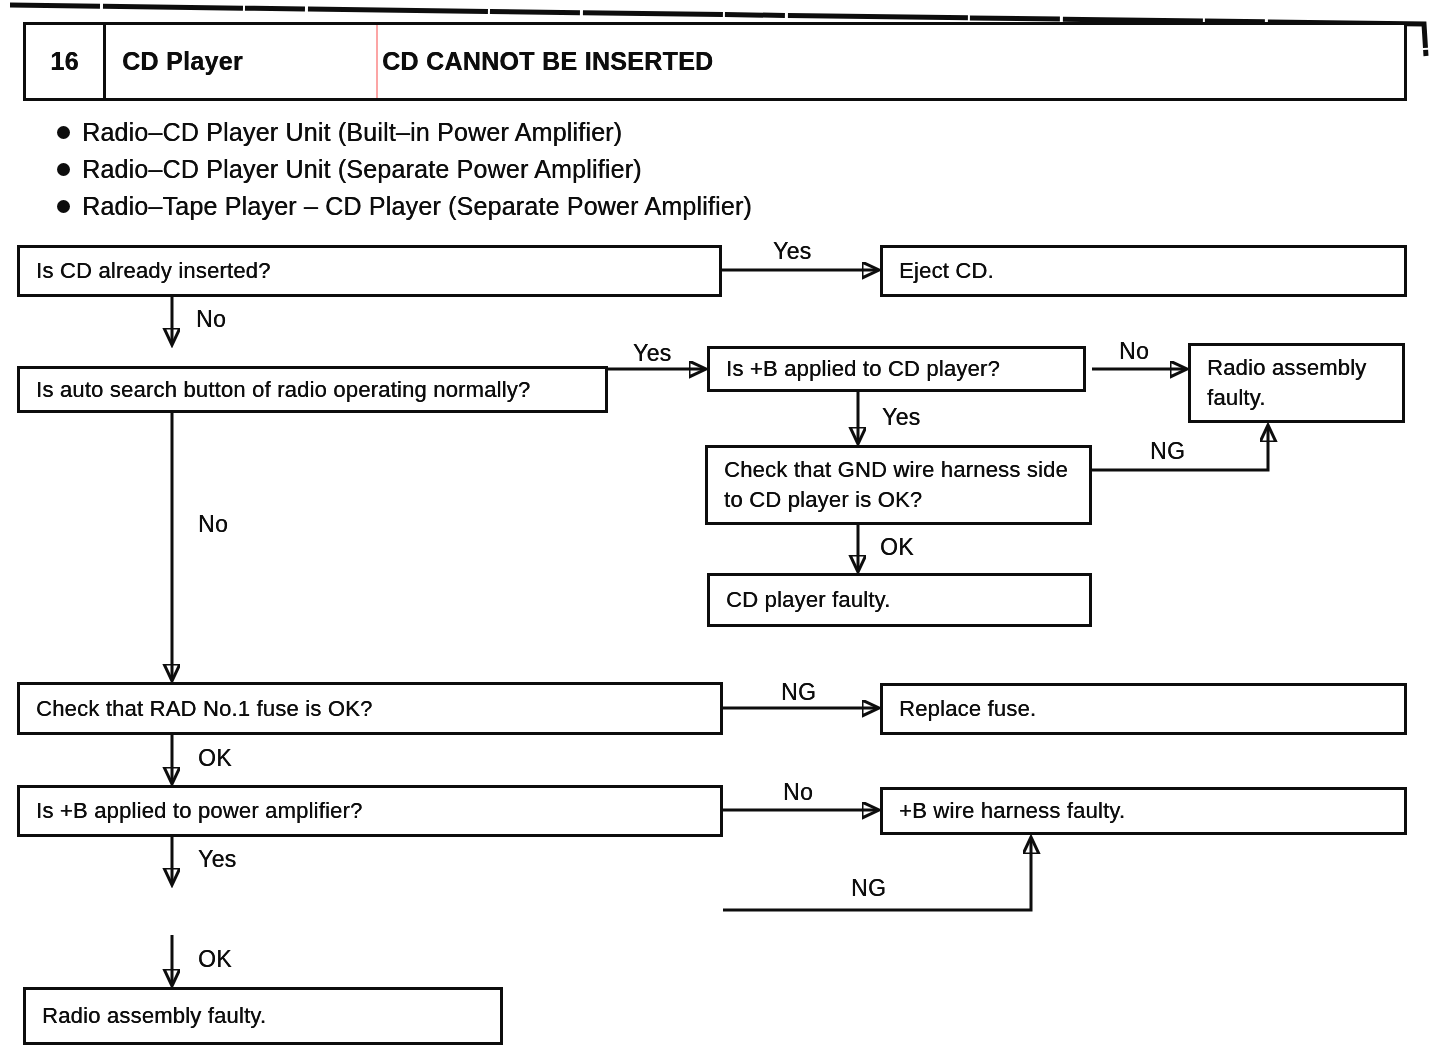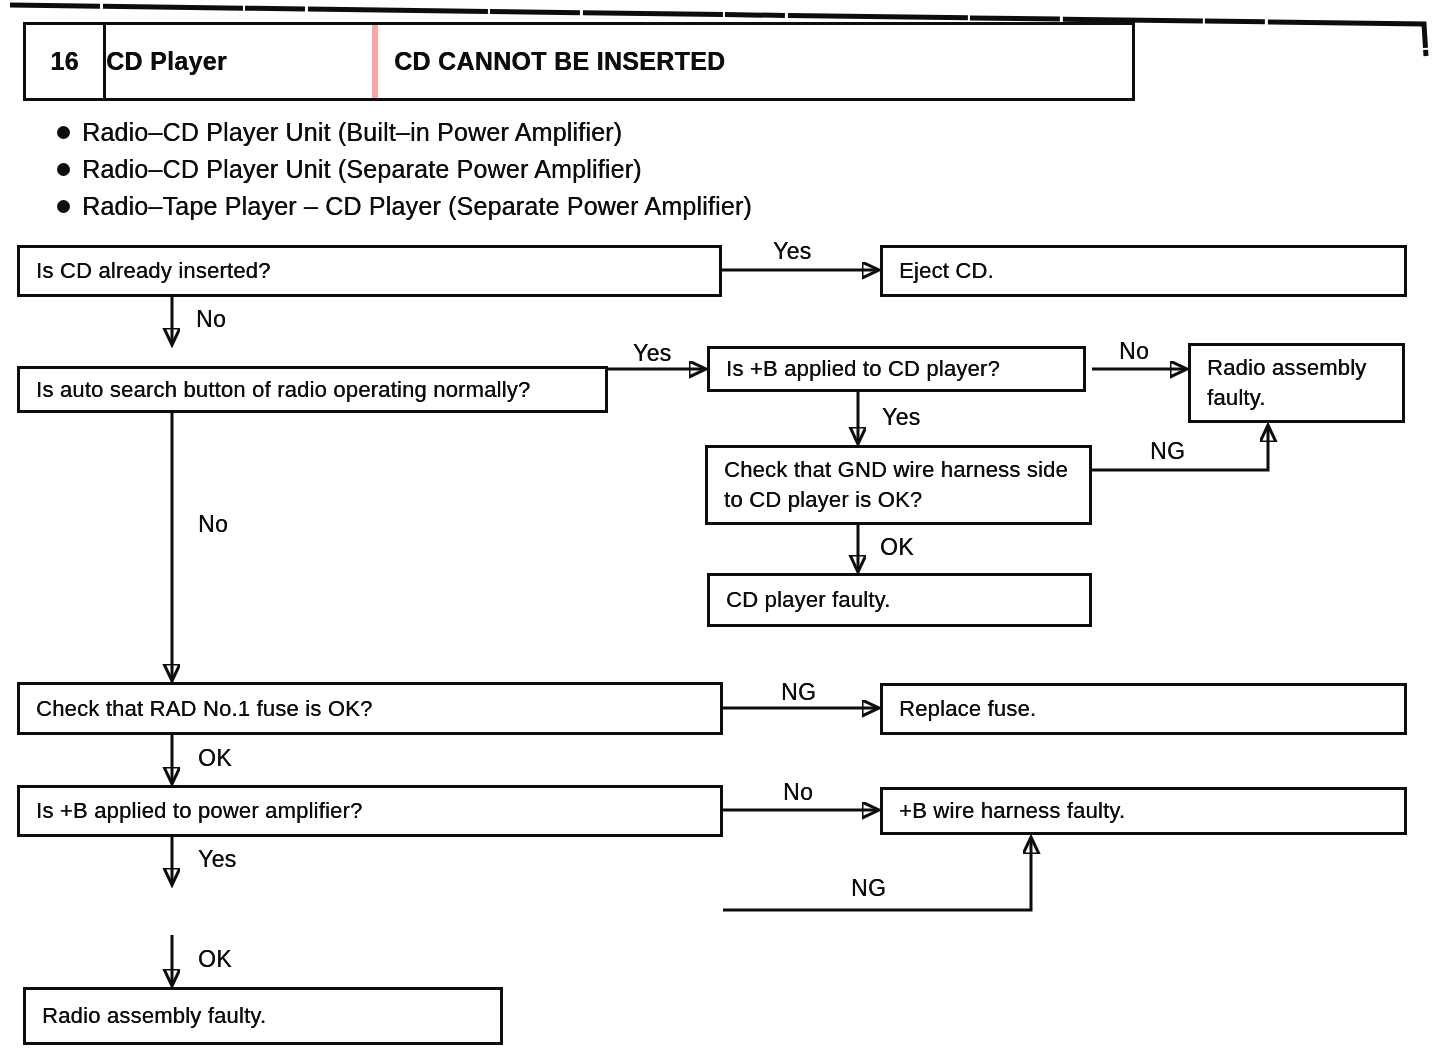--- a/index.html
+++ b/index.html
@@ -3,28 +3,28 @@
 <meta charset="utf-8">
 <style>
   html,body{margin:0;padding:0;background:#ffffff;}
   .page{
     position:relative;width:1440px;height:1060px;background:#ffffff;
     font-family:"Liberation Sans","DejaVu Sans",sans-serif;color:#0d0d0d;
     overflow:hidden;
   }
   
   .hdr{
-    position:absolute;left:23px;top:22px;width:1112px;height:79px;
+    position:absolute;left:23px;top:22px;width:1384px;height:79px;
     border:3px solid #0d0d0d;display:flex;box-sizing:border-box;background:#fff;
   }
   .hdr-cell{display:flex;align-items:center;font-weight:bold;font-size:25px;
     letter-spacing:0.3px;text-shadow:0.4px 0 0 currentColor;box-sizing:border-box;}
   .hdr-num{width:80px;justify-content:center;border-right:3px solid #0d0d0d;}
-  .hdr-sys{width:272px;border-right:6px solid #fca5a5;}
-  .hdr-title{flex:1;padding-left:16px;}
+  .hdr-sys{width:272px;padding-left:16px;border-right:2px solid #fca5a5;}
+  .hdr-title{flex:1;padding-left:4px;}
   
   .units{position:absolute;left:0;top:114px;list-style:none;margin:0;padding:0;}
   .units li{position:relative;height:37px;display:flex;align-items:center;padding-left:24px;}
   .units .dot{
     width:13px;height:13px;border-radius:50%;background:#0d0d0d;
     margin-left:33px;margin-right:12px;flex:0 0 13px;
   }
   .units .utxt{font-size:25px;letter-spacing:0.2px;text-shadow:0.4px 0 0 currentColor;}
   
   .fbox{

